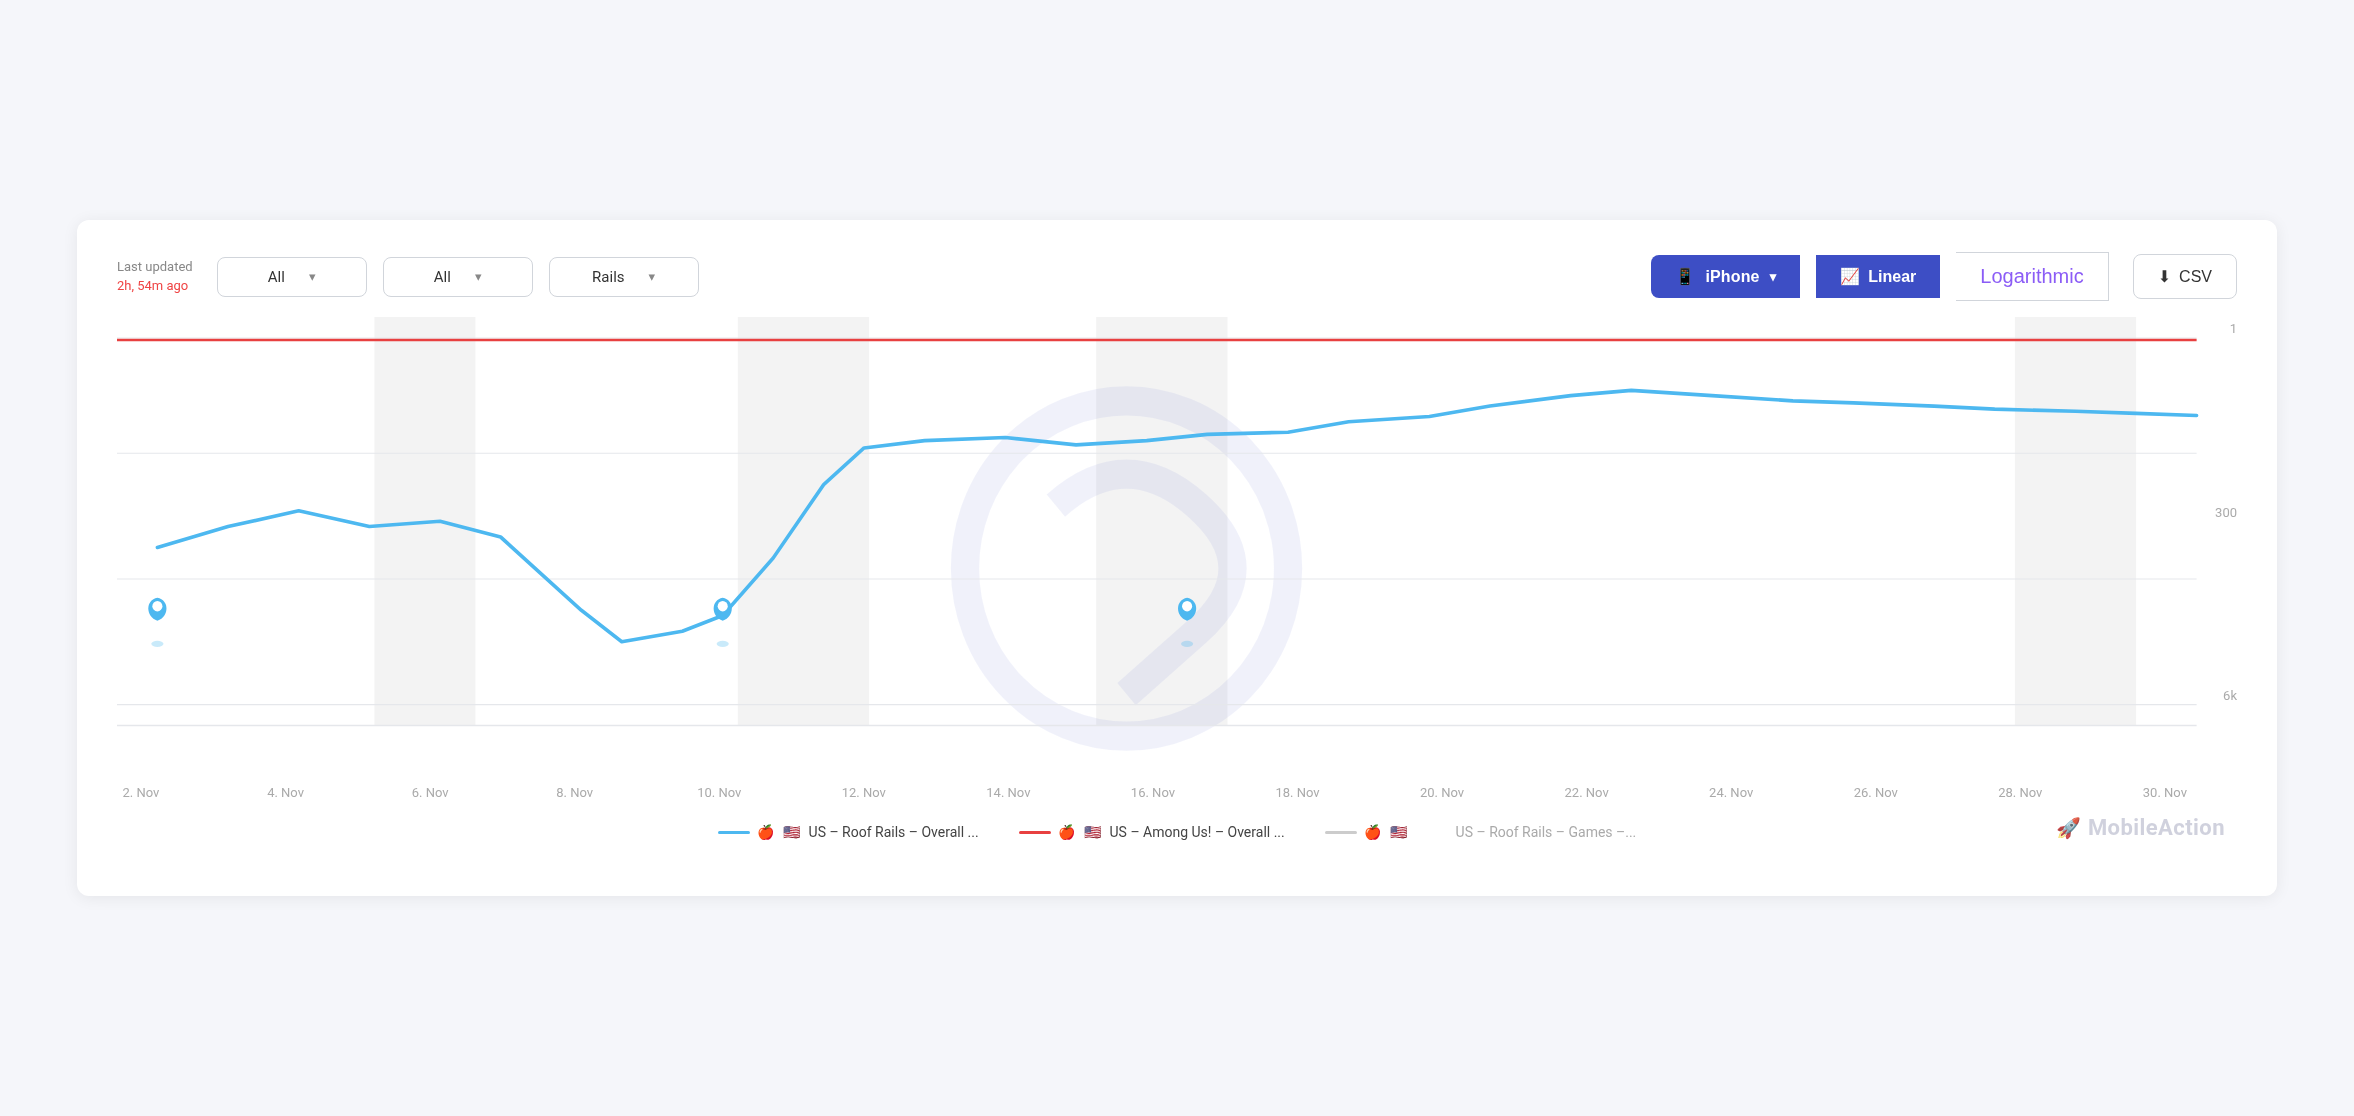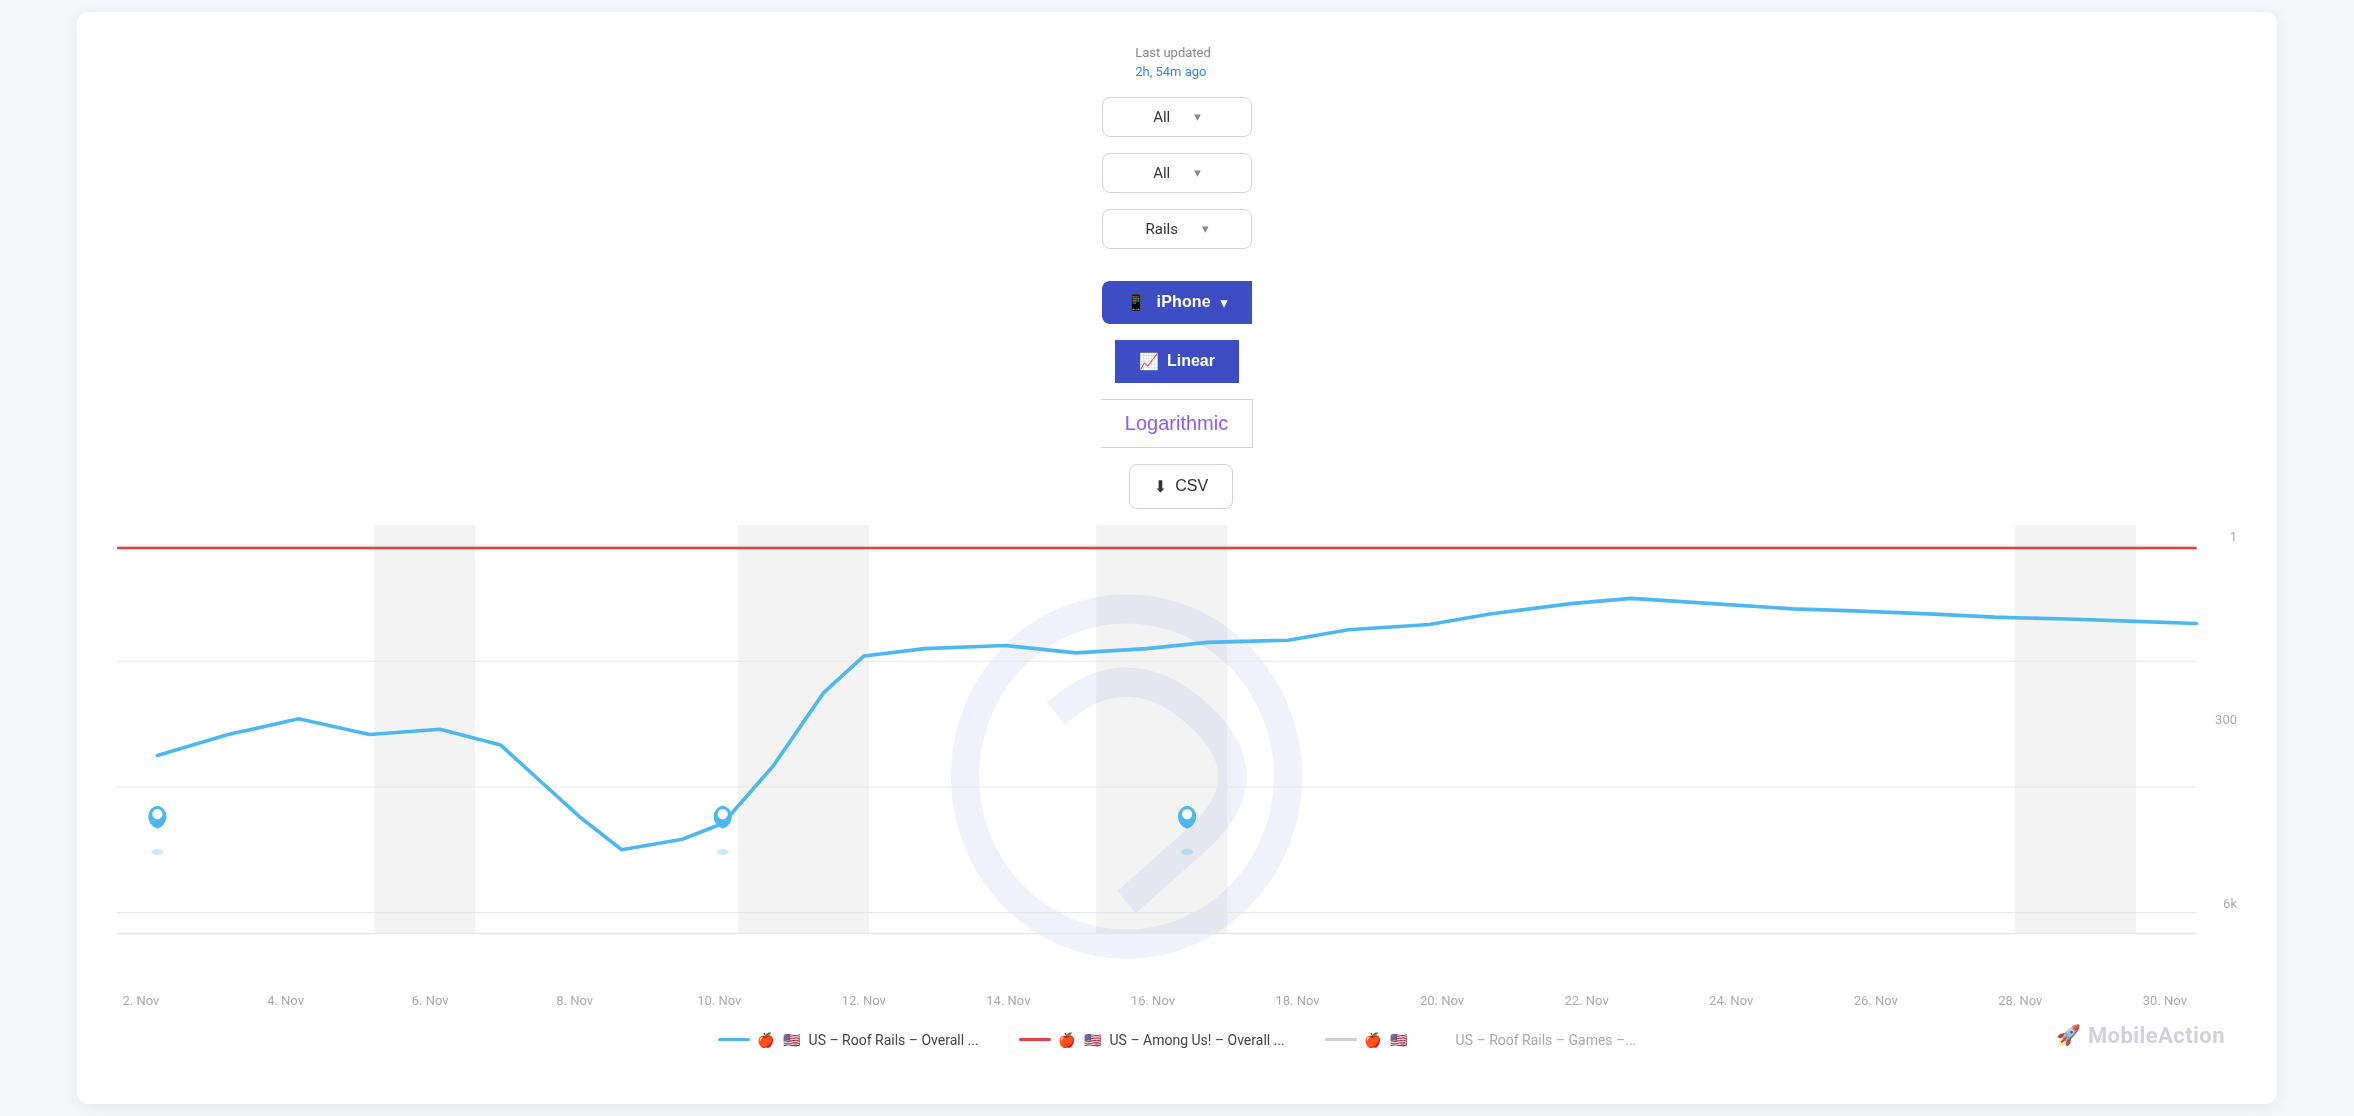--- a/index.html
+++ b/index.html
@@ -17,33 +17,32 @@
       box-shadow: 0 2px 16px rgba(0,0,0,0.07);
       width: 2200px;
       padding: 32px 40px 48px 40px;
       position: relative;
     }
     .toolbar {
       display: flex;
       align-items: center;
       gap: 16px;
       margin-bottom: 16px;
-      flex-direction: column;
     }
     .last-updated {
       margin-right: 8px;
       line-height: 1.4;
     }
     .last-updated-label {
       font-size: 13px;
       color: #888;
     }
     .last-updated-time {
       font-size: 13px;
-      color: #3b82f6;
+      color: #ef4444;
     }
     .dropdown {
       display: flex;
       align-items: center;
       justify-content: center;
       border: 1.5px solid #d1d5db;
       border-radius: 8px;
       padding: 10px 18px;
       font-size: 15px;
       color: #333;

